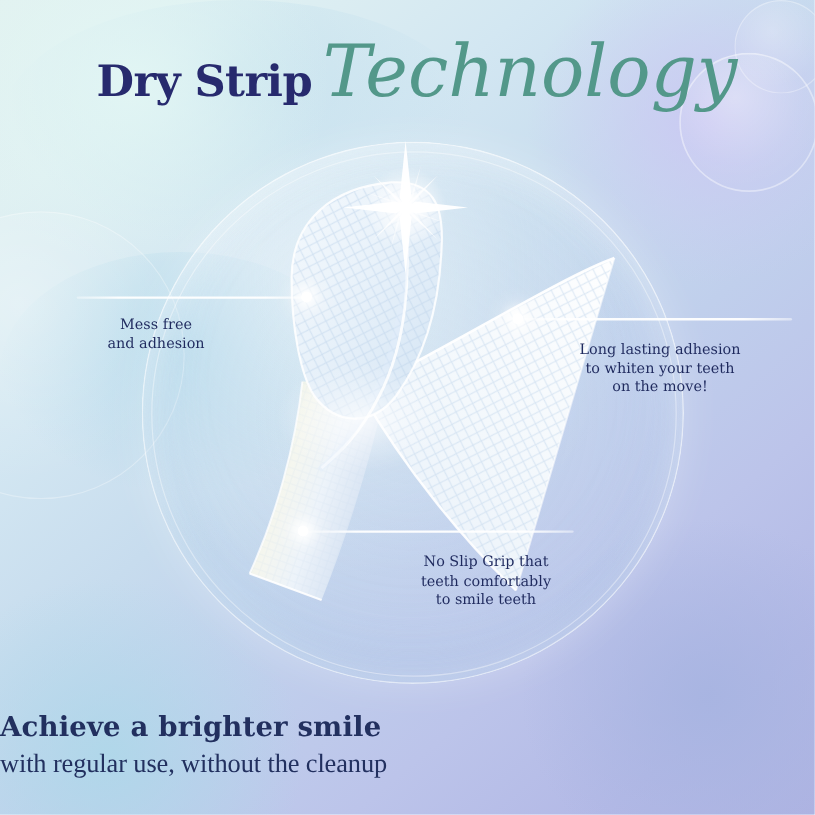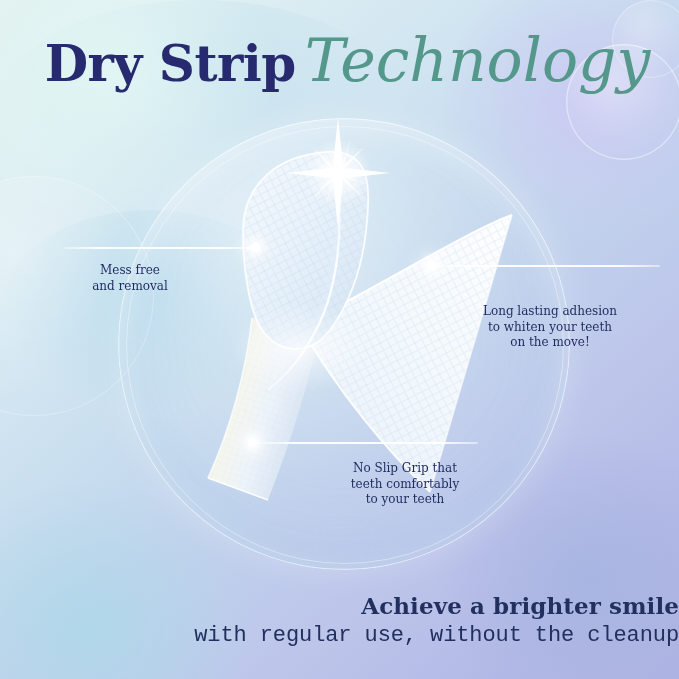--- a/index.html
+++ b/index.html
@@ -110,21 +110,21 @@
     position: absolute;
     left: 0; top: 30px;
     width: 679px;
     text-align: center;
     white-space: nowrap;
     line-height: 1;
   }
   #title-main {
     font-family: "DejaVu Serif", serif;
     font-weight: bold;
-    font-size: 50px;
+    font-size: 36px;
     letter-spacing: -0.5px;
     color: #272a6e;
     margin-left: 16px;
   }
   #title-accent {
     font-family: "DejaVu Serif", serif;
     font-style: italic;
     font-weight: normal;
     font-size: 60px;
     color: #53988a;
@@ -166,40 +166,40 @@
   .callout-text {
     position: absolute;
     color: #1f2a5e;
     font-family: "DejaVu Serif", serif;
     font-size: 12px;
     line-height: 1.30;
     text-align: center;
     white-space: nowrap;
   }
   #callout-text-left   { left: 22px;  top: 263px; width: 216px; }
-  #callout-text-right  { left: 434px; top: 304px; width: 232px; }
+  #callout-text-right  { left: 434px; top: 284px; width: 232px; }
   #callout-text-bottom { left: 288px; top: 461px; width: 234px; text-align: center; }
 
   
   #footer {
     position: absolute;
     left: 0; top: 592px;
     width: 679px;
-    text-align: right;
+    text-align: left;
     color: #22305f;
   }
   #footer-line-1 {
     font-family: "DejaVu Serif", serif;
     font-size: 23px;
     font-weight: 600;
     letter-spacing: 0.1px;
     white-space: nowrap;
   }
   #footer-line-2 {
-    font-family: Liberation Mono, monospace;
+    font-family: Liberation Serif, serif;
     font-size: 22px;
     font-weight: normal;
     margin-top: 4px;
     letter-spacing: -0.1px;
     white-space: nowrap;
   }
 </style>
 </head>
 <body>
 
@@ -310,37 +310,37 @@
       <path d="M13,-36 L3,-5 L0,0 L5,-3 Z" fill="#ffffff" opacity="0.5"></path>
       <path d="M-13,36 L-3,5 L0,0 L-5,3 Z" fill="#ffffff" opacity="0.5"></path>
       <circle cx="0" cy="0" r="6" fill="#ffffff"></circle>
     </g>
   </svg>
 
   <div class="callout-line" id="callout-line-left"></div>
   <div class="callout-dot" id="callout-dot-left"></div>
   <div class="callout-text" id="callout-text-left">
     <div>Mess free</div>
-    <div>and removal</div>
+    <div>and adhesion</div>
   </div>
 
   <div class="callout-line" id="callout-line-right"></div>
   <div class="callout-dot" id="callout-dot-right"></div>
   <div class="callout-text" id="callout-text-right">
     <div>Long lasting adhesion</div>
     <div>to whiten your teeth</div>
     <div>on the move!</div>
   </div>
 
   <div class="callout-line" id="callout-line-bottom"></div>
   <div class="callout-dot" id="callout-dot-bottom"></div>
   <div class="callout-text" id="callout-text-bottom">
     <div>No Slip Grip that</div>
     <div>teeth comfortably</div>
-    <div>to your teeth</div>
+    <div>to smile teeth</div>
   </div>
 
   <div id="footer">
     <div id="footer-line-1">Achieve a brighter smile</div>
     <div id="footer-line-2">with regular use, without the cleanup</div>
   </div>
 
 </div>
 
 </body></html>

